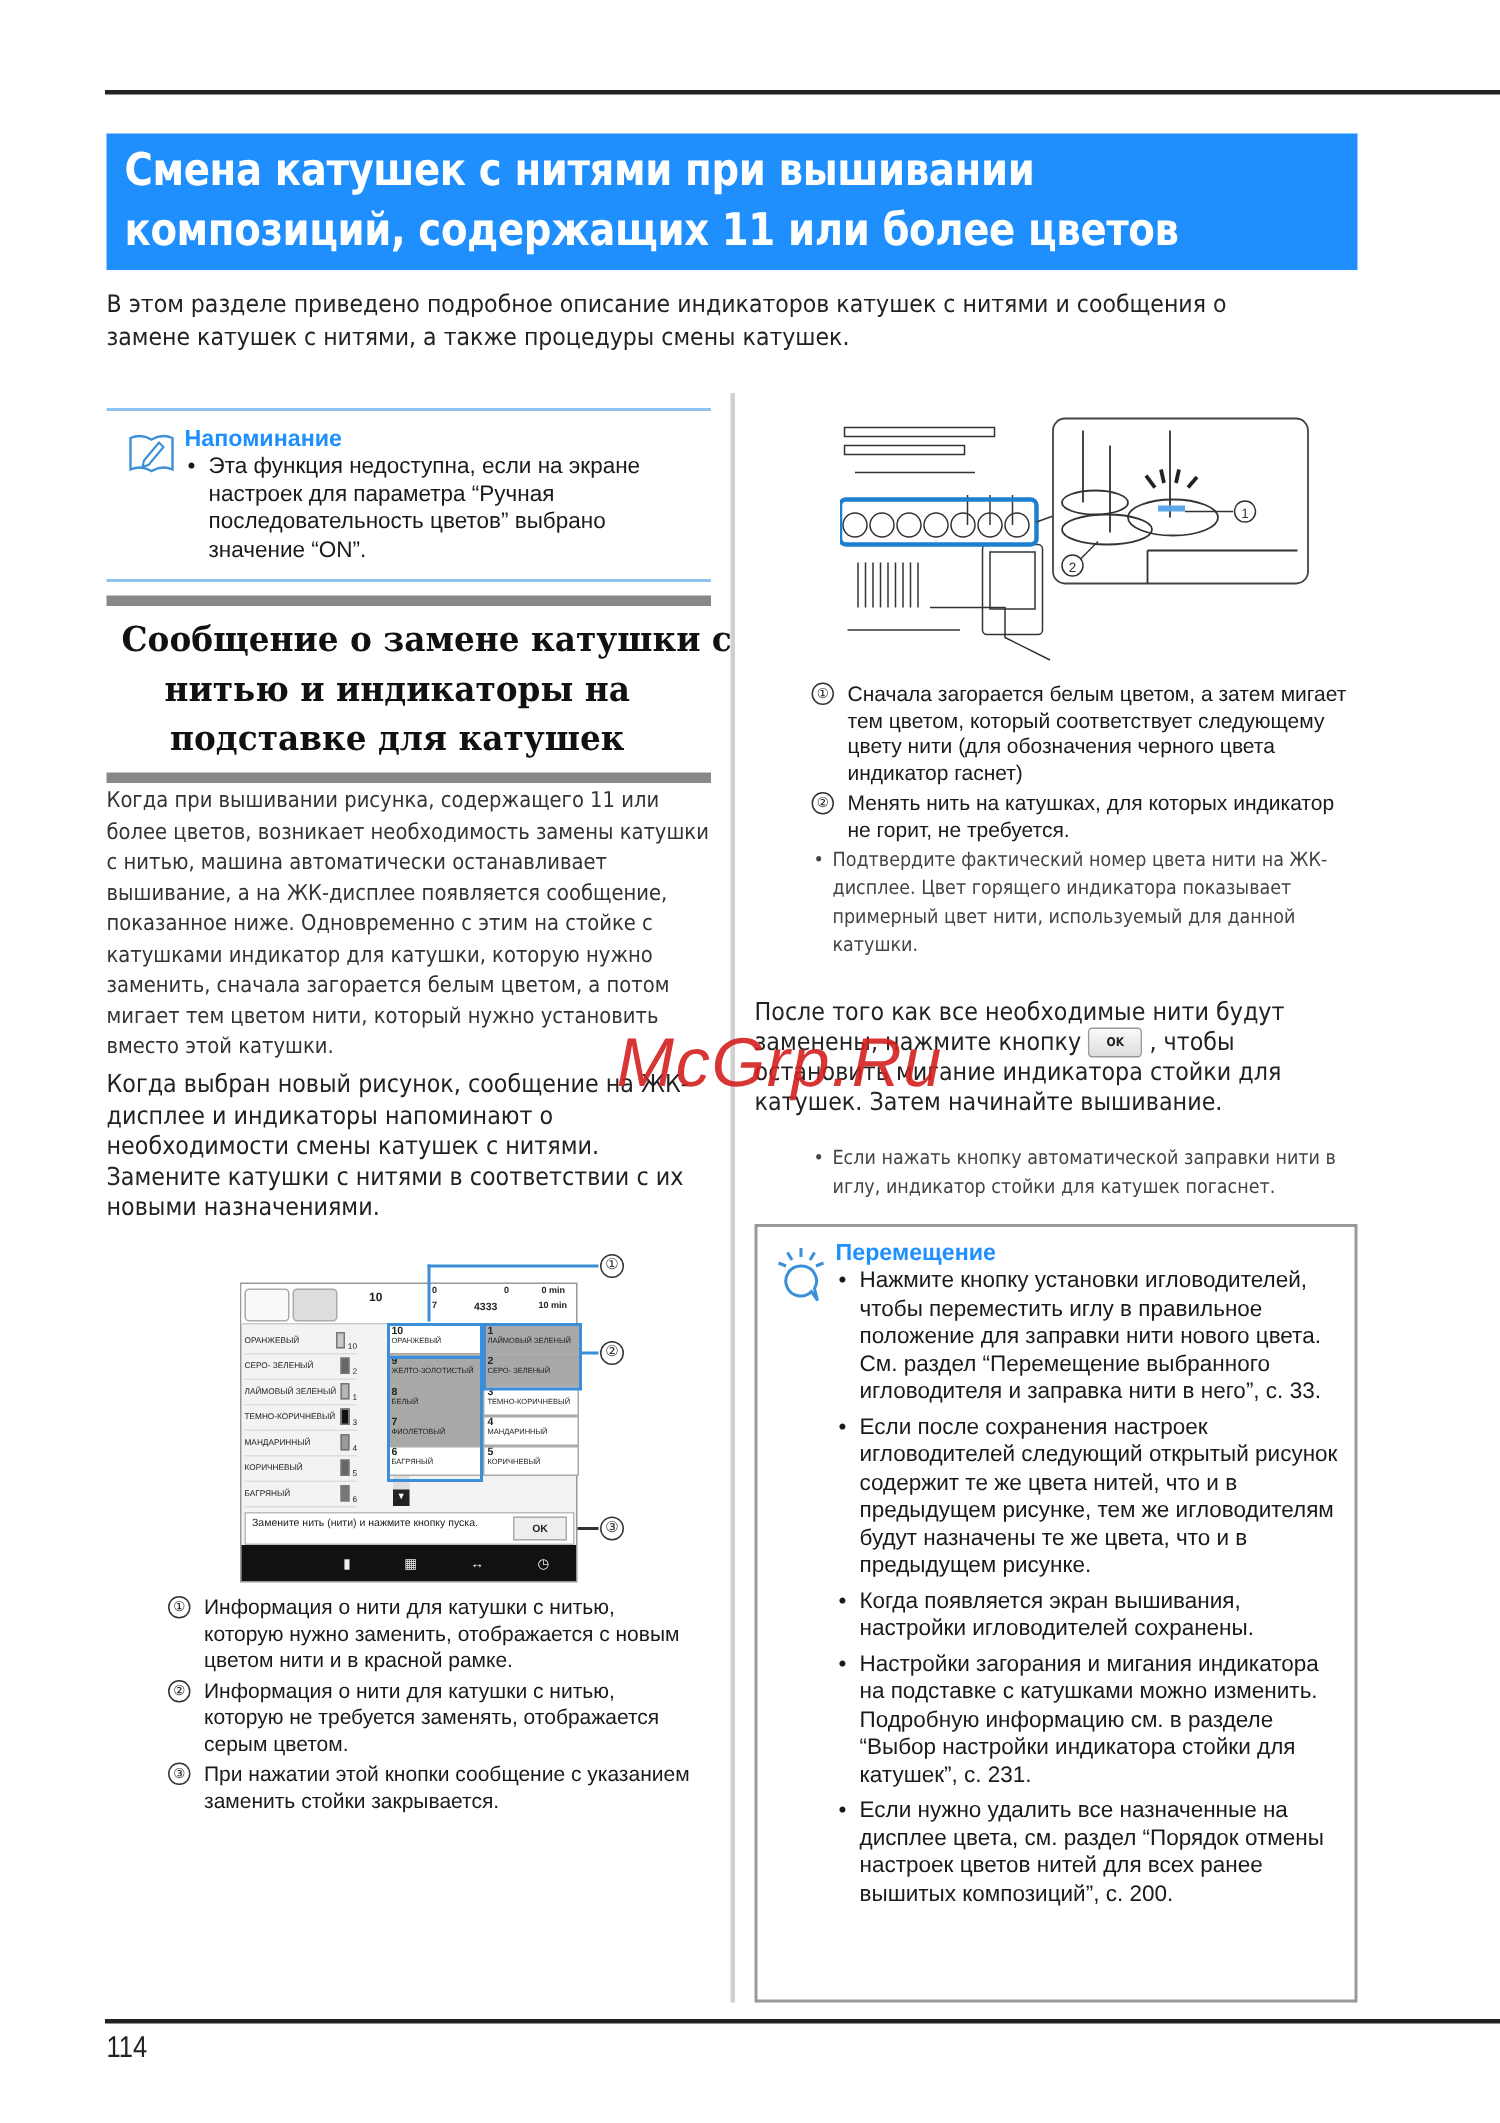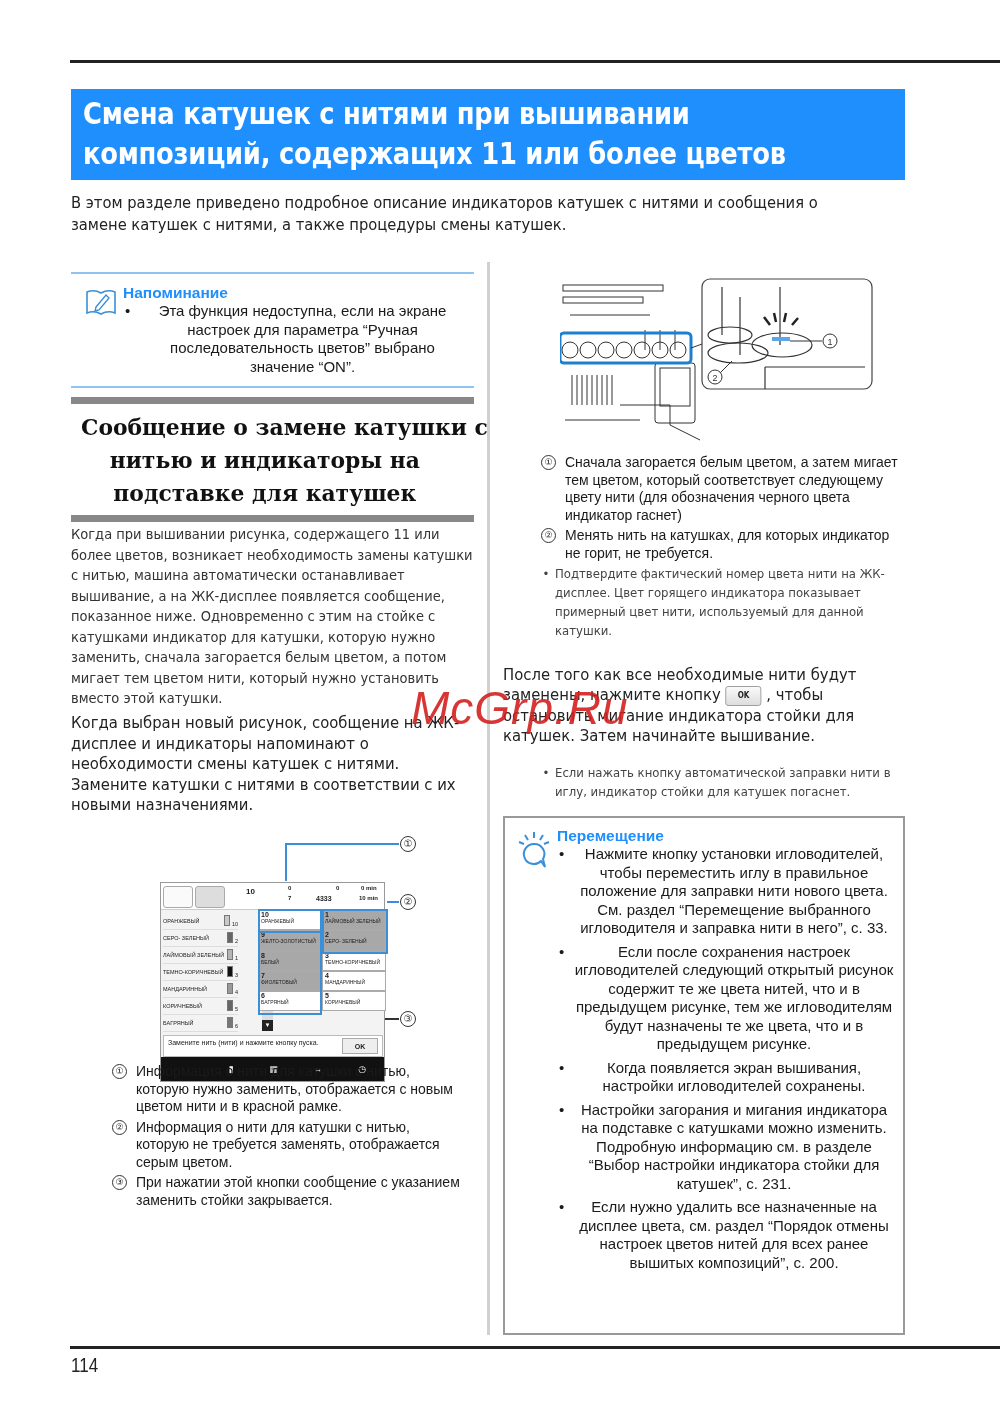--- a/index.html
+++ b/index.html
@@ -11,34 +11,34 @@
   .page-number { position: absolute; left: 71px; top: 1354px; font-family: "Liberation Sans", sans-serif; font-size: 20px; color: #222; transform: scaleX(0.85); transform-origin: left; }
 
   .title-banner { position: absolute; left: 71px; top: 89px; width: 834px; height: 91px; background: #1e8ffc; color: #fff; padding: 5px 12px; }
   .title-banner h1 { font-family: "DejaVu Sans", sans-serif; font-weight: bold; font-size: 30px; line-height: 40px; transform: scaleX(0.86); transform-origin: left; white-space: nowrap; letter-spacing: -0.3px; }
 
   .intro { position: absolute; left: 71px; top: 192px; width: 830px; font-family: "DejaVu Sans", sans-serif; font-size: 16px; line-height: 22px; color: #222; transform: scaleX(0.92); transform-origin: left; }
 
   .reminder { position: absolute; left: 71px; top: 272px; width: 403px; border-top: 2px solid #8ec3f2; border-bottom: 2px solid #8ec3f2; padding: 10px 8px 10px 52px; }
   .reminder-icon { position: absolute; left: 14px; top: 14px; width: 32px; height: 28px; }
   .reminder-title { color: #1e8ffc; font-weight: bold; font-size: 15.5px; line-height: 18px; }
-  .bullet-list { list-style: none; text-align: center; }
+  .bullet-list { list-style: none; }
   .bullet-list li { position: relative; padding-left: 16px; font-size: 15px; line-height: 18.5px; color: #1a1a1a; }
   .bullet-list li::before { content: "•"; position: absolute; left: 2px; top: 0; }
 
   .section { position: absolute; left: 71px; top: 397px; width: 403px; border-top: 7px solid #888; border-bottom: 7px solid #888; padding: 6px 6px 6px 10px; text-align: center; }
   .section h2 { font-family: "DejaVu Serif", serif; font-weight: bold; font-size: 23px; line-height: 33px; color: #111; transform: scaleX(0.95); transform-origin: left; white-space: nowrap; }
 
   .para-sm { position: absolute; left: 71px; top: 524px; width: 410px; font-family: "DejaVu Sans", sans-serif; font-size: 14.5px; line-height: 20.5px; color: #333; transform: scaleX(0.9); transform-origin: left; width: 450px; }
   .para-lg { position: absolute; left: 71px; top: 713px; width: 440px; font-family: "DejaVu Sans", sans-serif; font-size: 16.5px; line-height: 20.5px; color: #222; transform: scaleX(0.9); transform-origin: left; }
 
   .col-divider { position: absolute; left: 487px; top: 262px; width: 3px; height: 1073px; background: #d0d0d0; }
 
   
-  .lcd { position: absolute; left: 160px; top: 855px; width: 225px; height: 200px; border: 1px solid #999; background: #f3f3f3; font-size: 6px; color: #222; margin-top: 27px; }
+  .lcd { position: absolute; left: 160px; top: 855px; width: 225px; height: 200px; border: 1px solid #999; background: #f3f3f3; font-size: 6px; color: #222; }
   .lcd-top { position: absolute; left: 0; top: 0; width: 100%; height: 27px; background: #fff; border-bottom: 1px solid #ccc; }
   .lcd-icon-box { position: absolute; top: 3px; width: 30px; height: 22px; border: 1px solid #aaa; border-radius: 3px; background: #fafafa; }
   .lcd-stat { position: absolute; font-size: 8px; font-weight: bold; }
   .lcd-list { position: absolute; left: 2px; top: 30px; width: 75px; }
   .lcd-list-row { height: 17px; display: flex; align-items: center; justify-content: space-between; font-size: 5.5px; border-bottom: 1px solid #ddd; }
   .lcd-spool { width: 6px; height: 11px; border: 1px solid #777; display: inline-block; margin-right: 2px; }
   .lcd-scroll { position: absolute; left: 101px; top: 30px; width: 11px; height: 118px; background: #ddd; }
   .lcd-scroll .btn { position: absolute; left: 0; width: 11px; height: 11px; background: #222; color: #fff; font-size: 6px; text-align: center; line-height: 11px; }
   .lcd-grid { position: absolute; left: 97px; top: 27px; width: 128px; height: 122px; display: grid; grid-template-columns: 1fr 1fr; grid-auto-rows: 20.3px; gap: 0; }
   .lcd-cell { border: 1px solid #aaa; background: #fff; padding: 1px 2px; font-size: 5px; line-height: 6px; }

